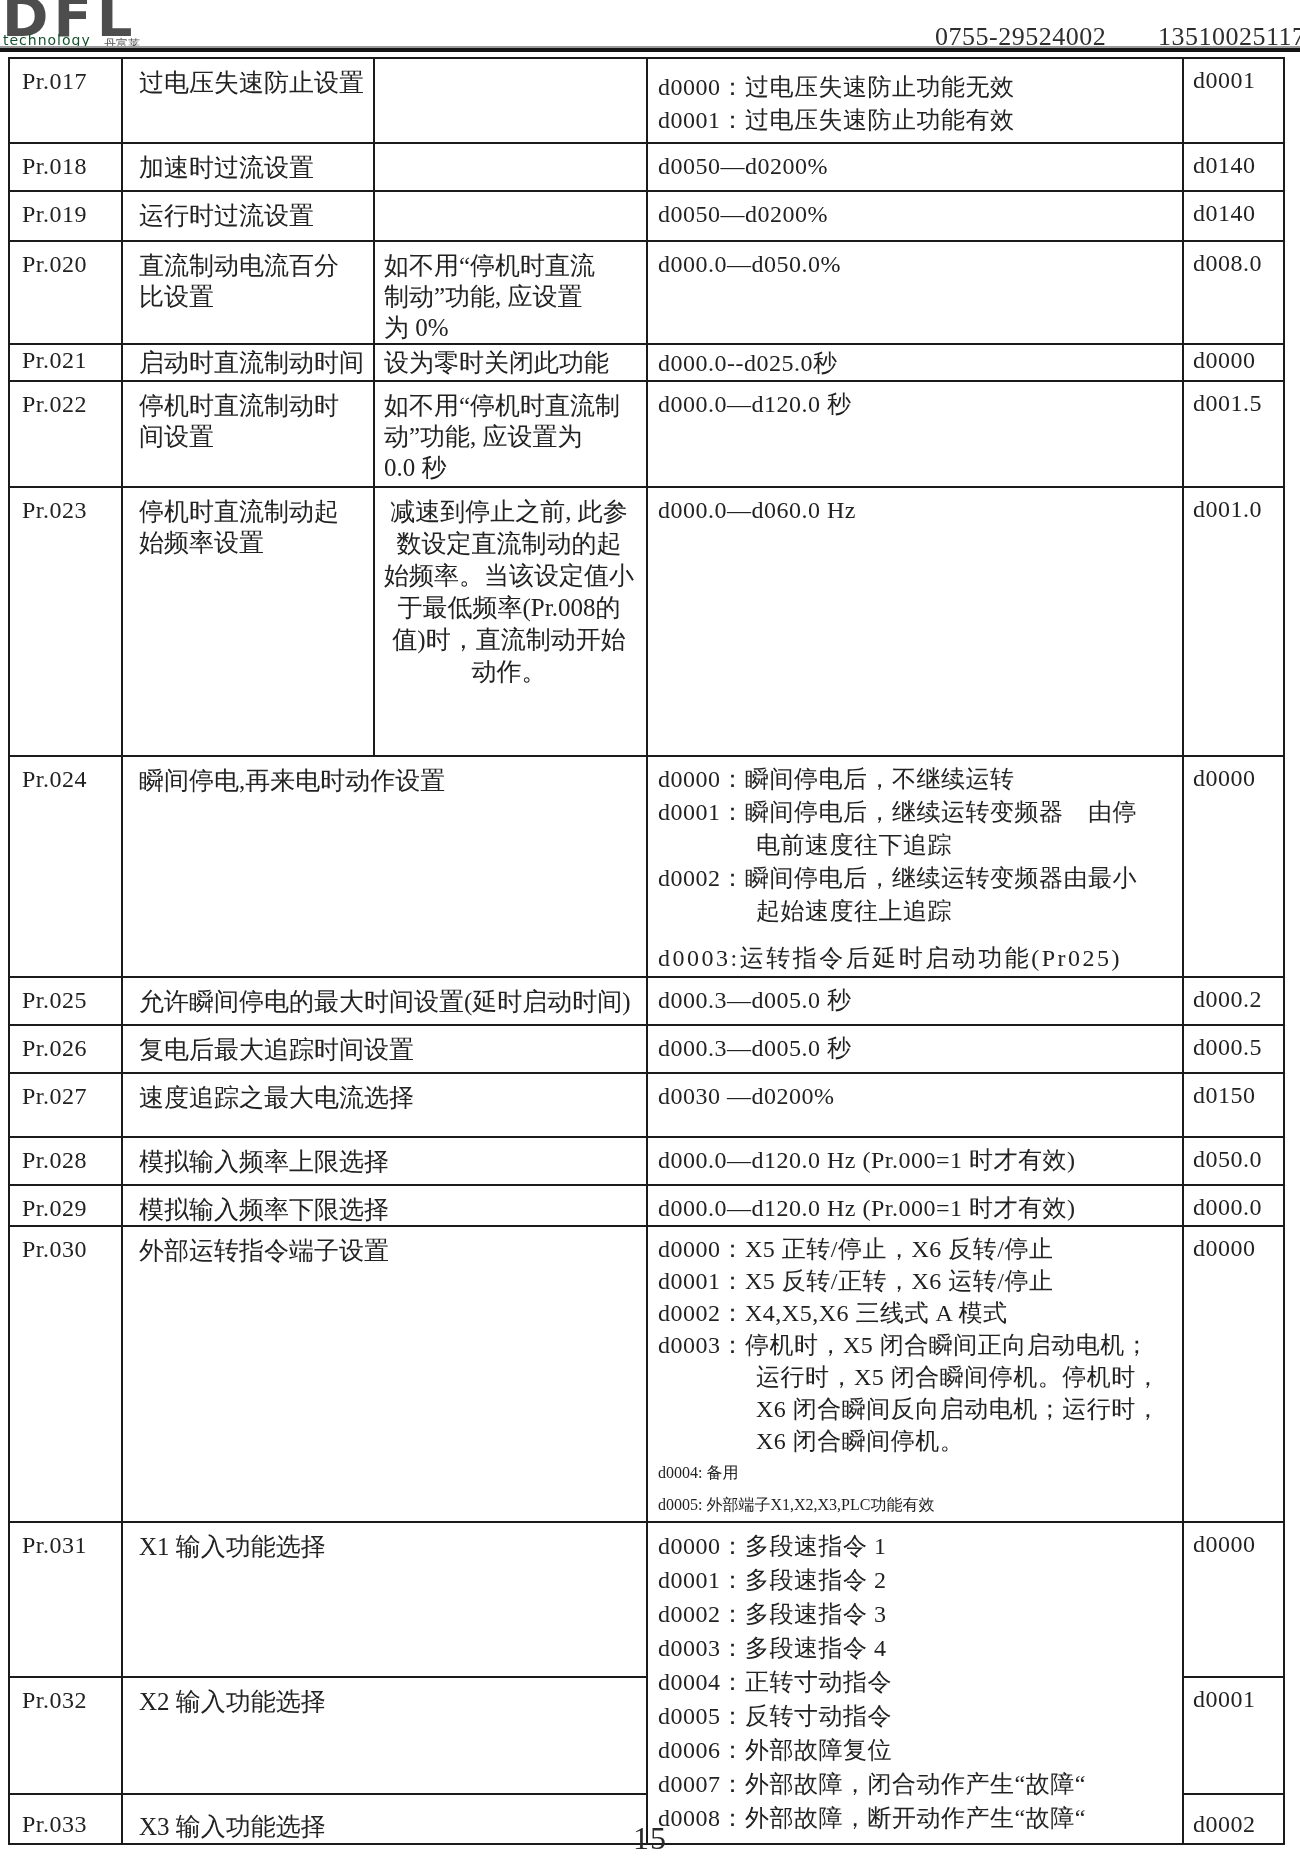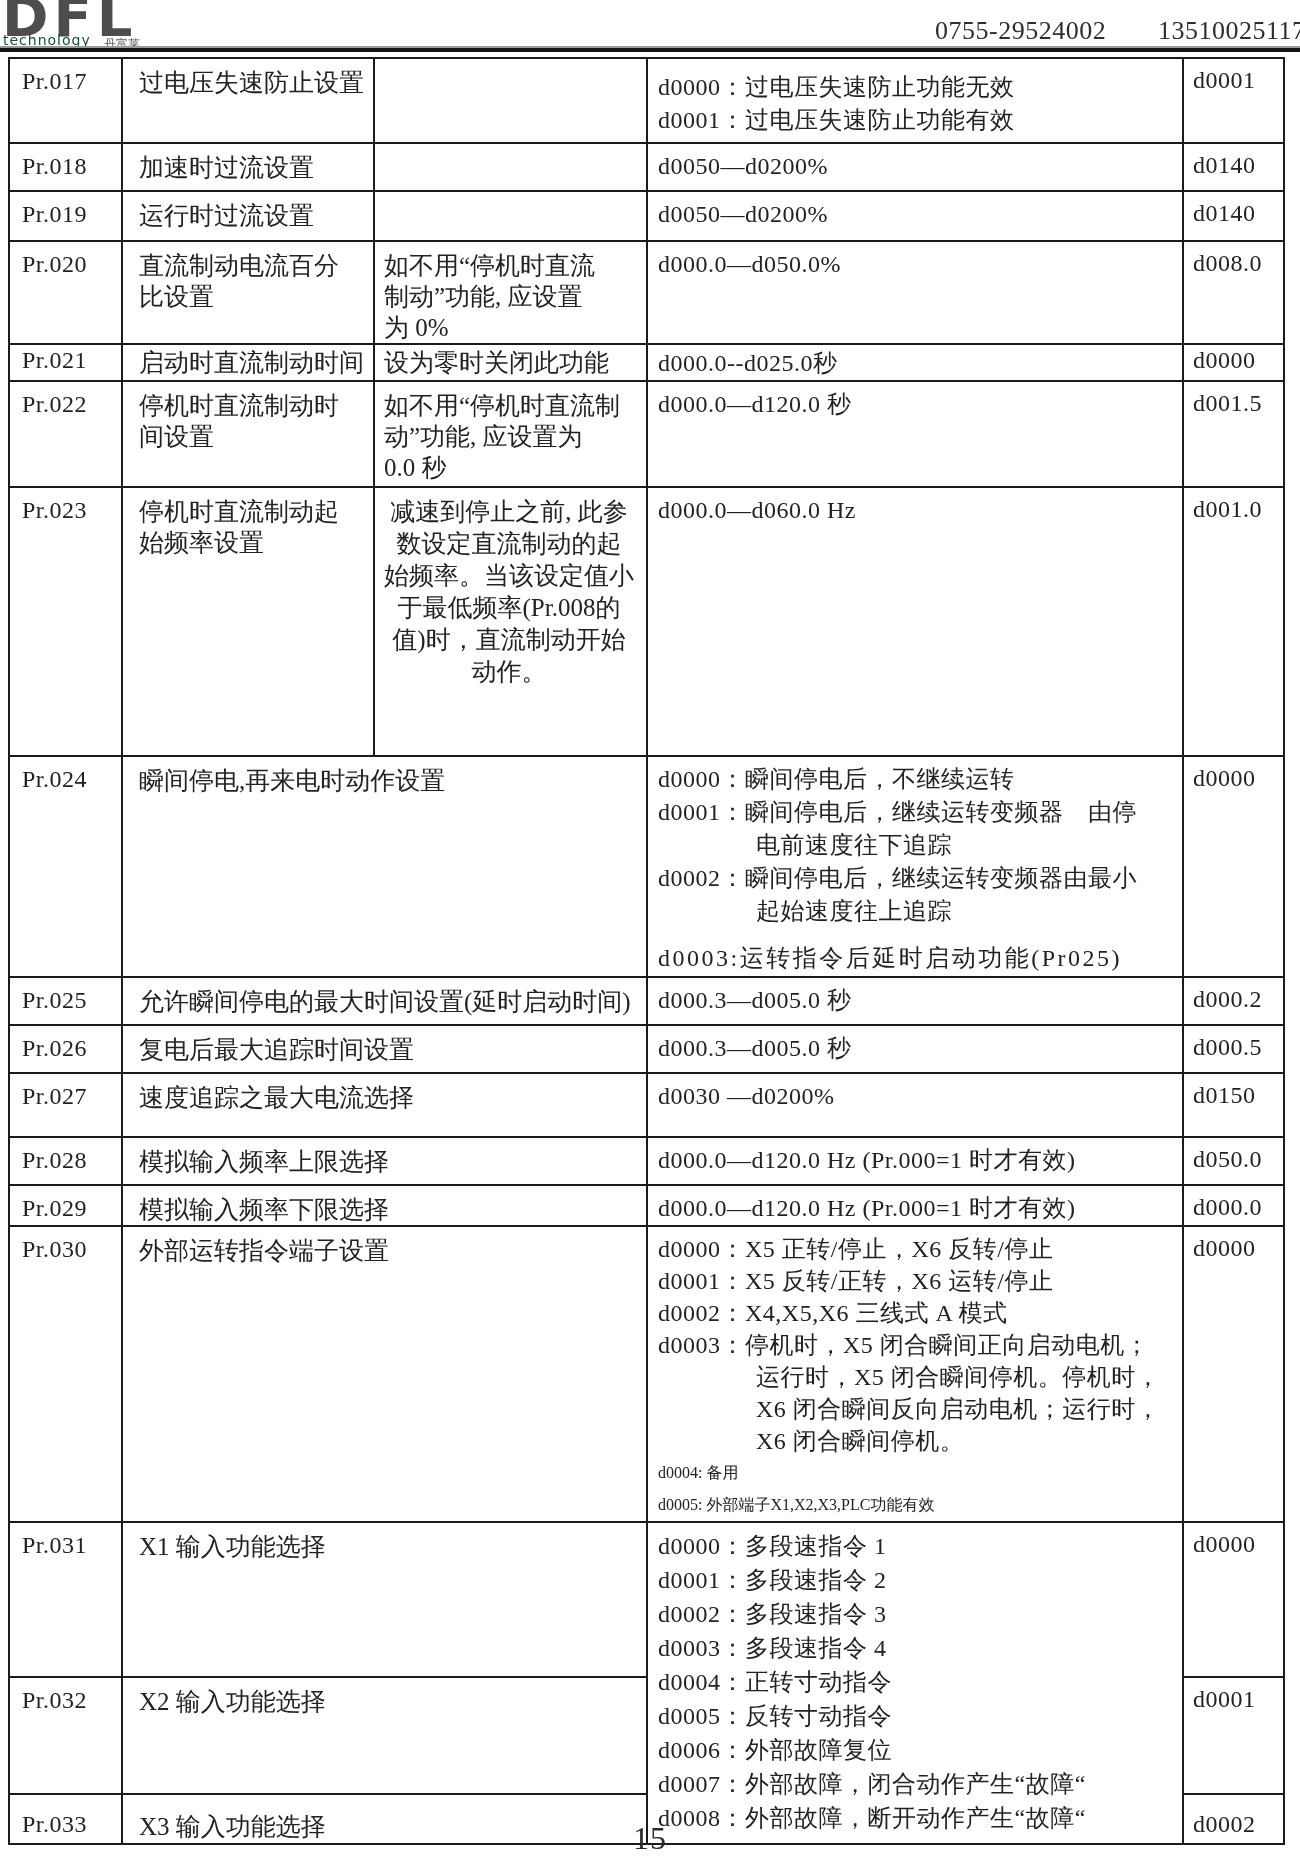--- a/index.html
+++ b/index.html
@@ -13,21 +13,21 @@
     position:absolute; left:2px; top:-16px;
     font-family:"DejaVu Sans",sans-serif; font-weight:900;
     font-size:56px; letter-spacing:5px; color:#4d4d4d;
   }
   .logo-sub {
     position:absolute; left:3px; top:32px;
     font-family:"DejaVu Sans",sans-serif; font-size:14px;
     letter-spacing:1px; color:#14532d;
   }
   .logo-cn { position:absolute; left:104px; top:36px; font-size:12px; color:#585858; }
-  .phone { position:absolute; top:16px; font-size:26px; letter-spacing:0.5px; color:#2e2e2e; }
+  .phone { position:absolute; top:22px; font-size:26px; letter-spacing:0.5px; color:#2e2e2e; }
   .phone-1 { left:935px; }
   .phone-2 { left:1158px; }
   .rule { position:absolute; left:0; top:46px; width:1300px; height:6px;
           background:#151515; border-top:2px solid #9a9a9a; box-sizing:border-box; }
   
   table.params {
     position:absolute; left:8px; top:57px; width:1275px;
     border-collapse:collapse; table-layout:fixed;
   }
   td { border:2px solid #1b1b1b; vertical-align:top; overflow:hidden; padding:0; }

